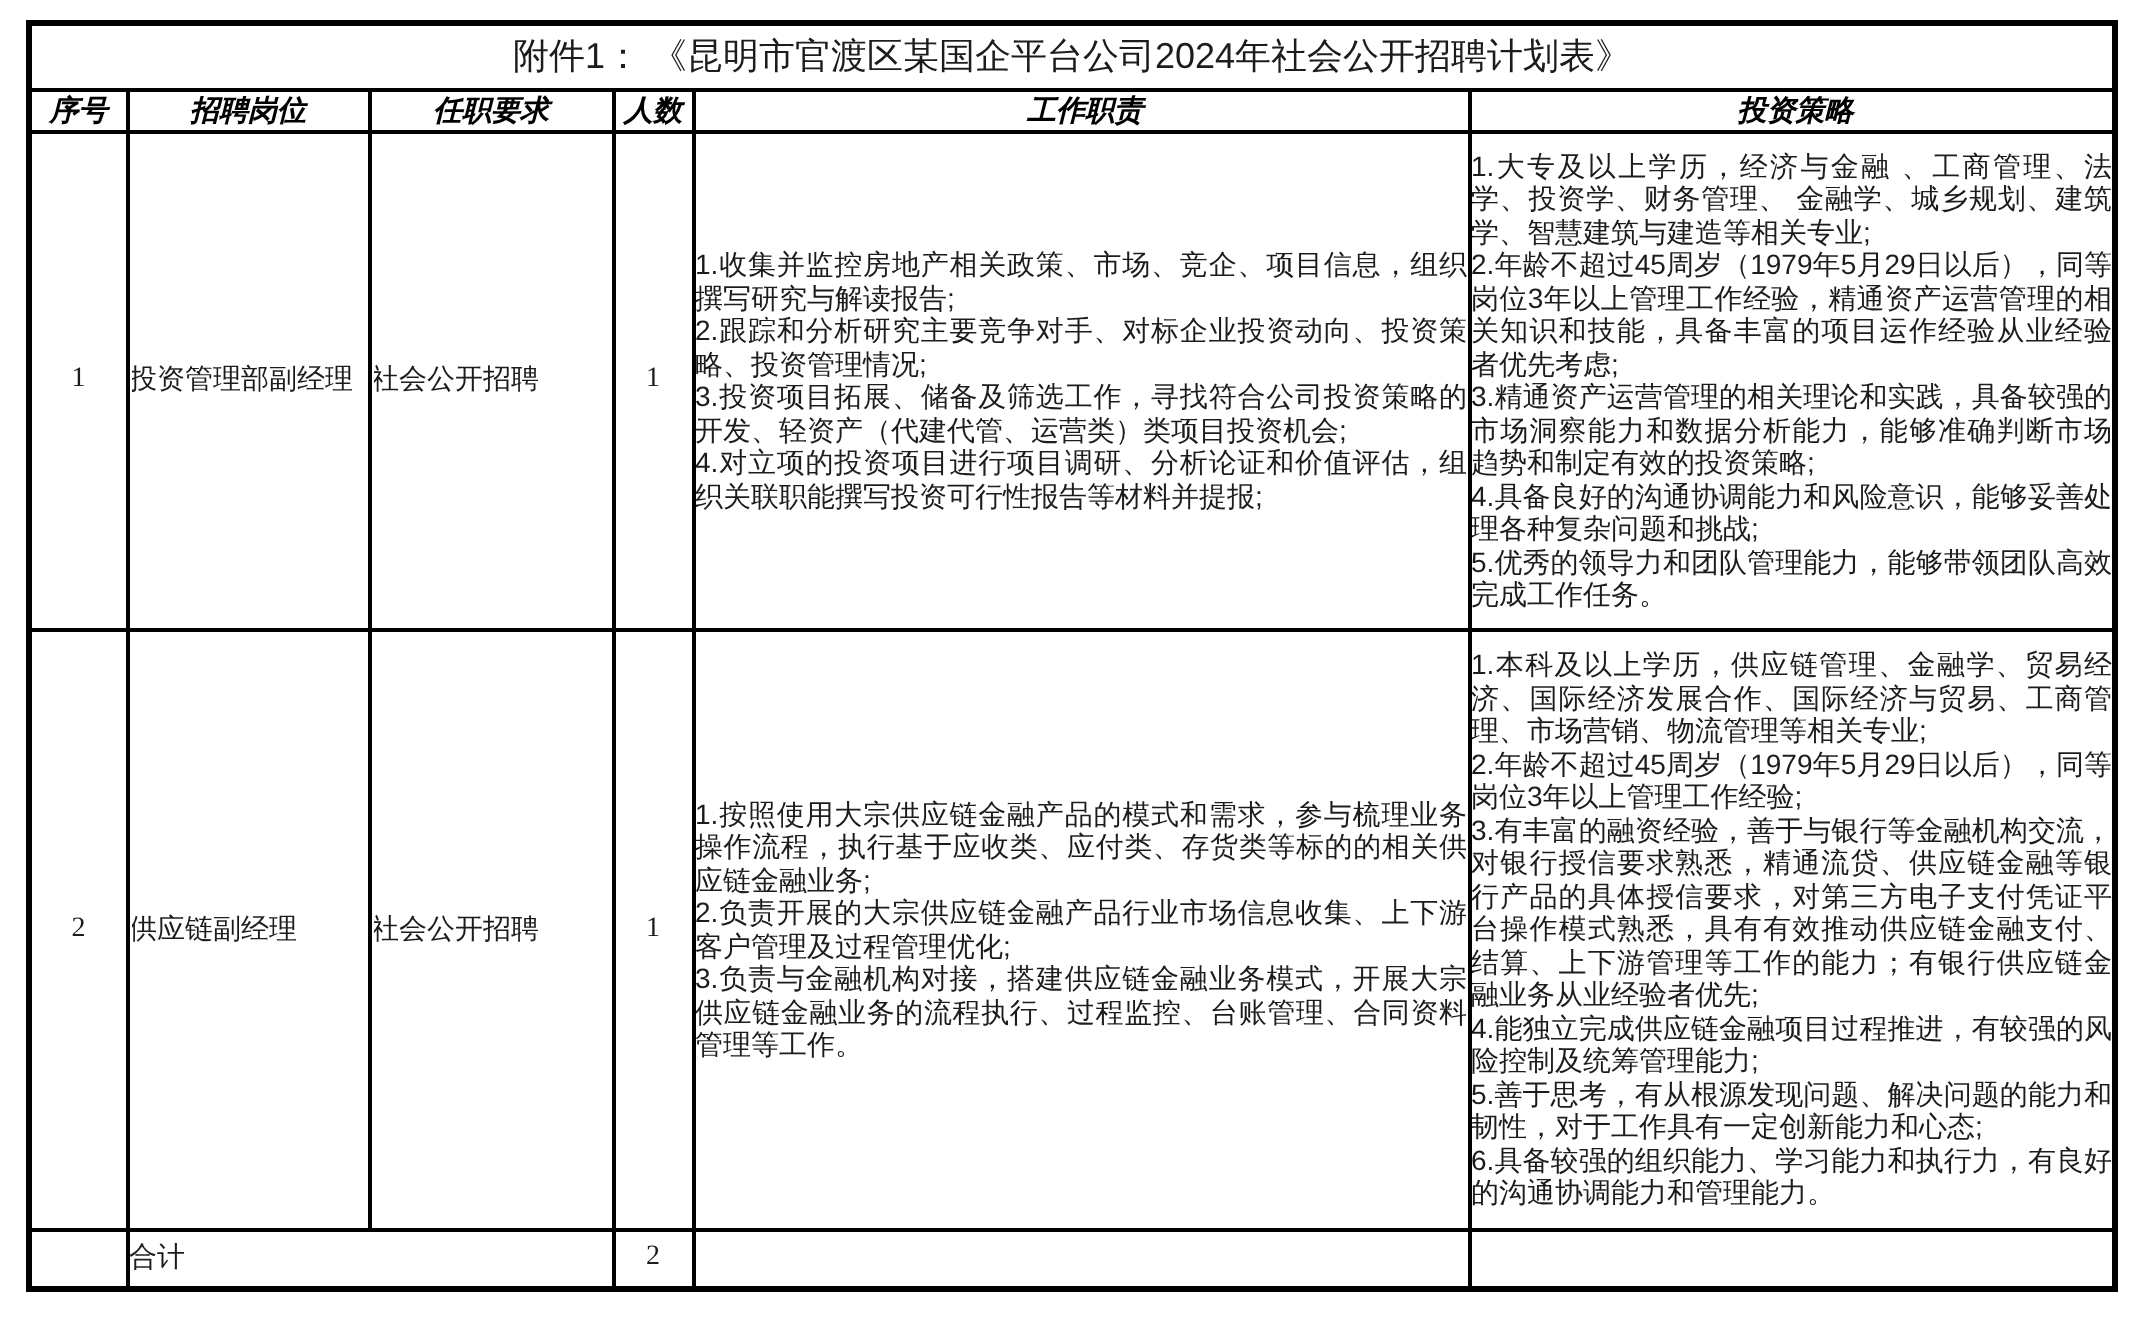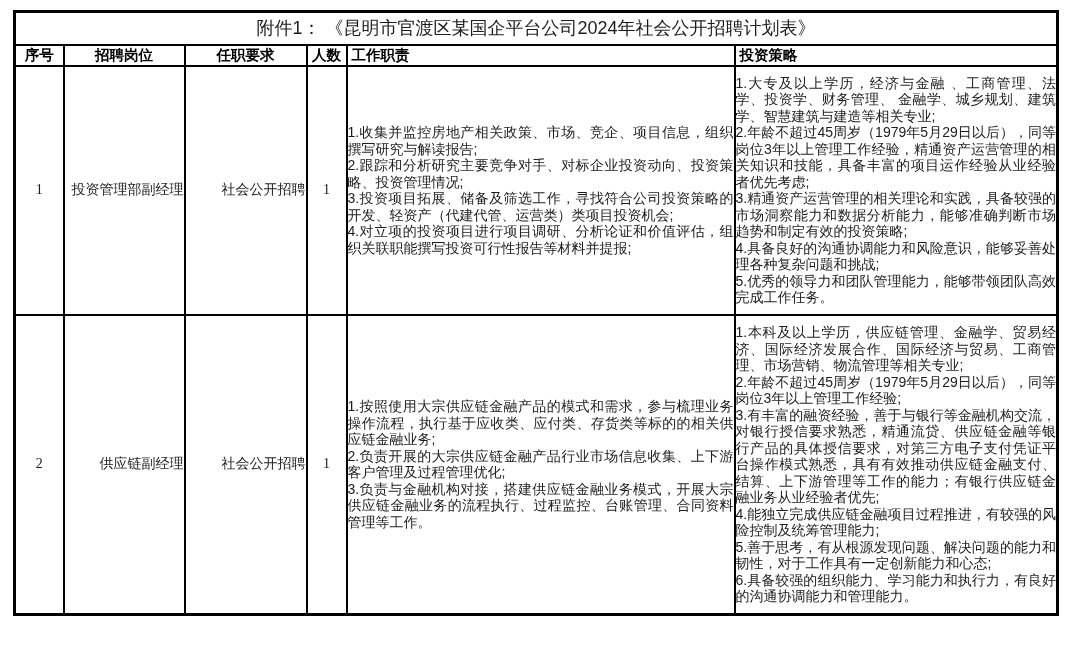--- a/index.html
+++ b/index.html
@@ -18,41 +18,41 @@
   }
   .recruit td, .recruit th {
     border:2px solid #000;
     padding:0;
     vertical-align:middle;
     overflow:hidden;
     color:#1c1c1c;
   }
 
   tr.title-row  { height:33px; }
-  tr.header-row { height:18px; }
+  tr.header-row { height:18px;font-style:italic; }
   tr.row-1      { height:249px; }
   tr.row-2      { height:300px; }
   tr.total-row  { height:30px; }
 
   .title-cell {
     text-align:center; font-weight:normal; font-size:18px; color:#000;
     white-space:pre-line;
   }
   .header-row th {
     font-size:14.5px; font-weight:bold; color:#000; text-align:center;
     background:#fff;
   }
-  .header-row th.left { text-align:left; padding-left:4px; }
+  .header-row th.left { text-align:center; padding-left:4px; }
 
   .center { text-align:center; }
   .num {
     font-family:"Liberation Serif","DejaVu Serif",serif;
     font-size:14px;
   }
-  .cell-plain { font-size:14px; text-align:right;border-radius:20px; }
+  .cell-plain { font-size:14px; text-align:left;border-radius:20px; }
   .text-cell {
     font-size:14px; line-height:16.5px;
     padding:2px 4px 2px 4px;
     text-align:justify;
     white-space:pre-line;
     margin-left:29px;
   }
   .total-label-cell {
     font-size:14px; text-align:left; padding-left:5px;
   }
@@ -110,15 +110,22 @@
 2.负责开展的大宗供应链金融产品行业市场信息收集、上下游客户管理及过程管理优化;
 3.负责与金融机构对接，搭建供应链金融业务模式，开展大宗供应链金融业务的流程执行、过程监控、台账管理、合同资料管理等工作。</td>
       <td class="text-cell">1.本科及以上学历，供应链管理、金融学、贸易经济、国际经济发展合作、国际经济与贸易、工商管理、市场营销、物流管理等相关专业;
 2.年龄不超过45周岁（1979年5月29日以后），同等岗位3年以上管理工作经验;
 3.有丰富的融资经验，善于与银行等金融机构交流，对银行授信要求熟悉，精通流贷、供应链金融等银行产品的具体授信要求，对第三方电子支付凭证平台操作模式熟悉，具有有效推动供应链金融支付、结算、上下游管理等工作的能力；有银行供应链金融业务从业经验者优先;
 4.能独立完成供应链金融项目过程推进，有较强的风险控制及统筹管理能力;
 5.善于思考，有从根源发现问题、解决问题的能力和韧性，对于工作具有一定创新能力和心态;
 6.具备较强的组织能力、学习能力和执行力，有良好的沟通协调能力和管理能力。</td>
     </tr>
 
+    <tr class="total-row">
+      <td></td>
+      <td class="total-label-cell" colspan="2">合计</td>
+      <td class="center num">2</td>
+      <td></td>
+      <td></td>
+    </tr>
   </tbody>
     </table>
 </div>
 
 </body></html>

